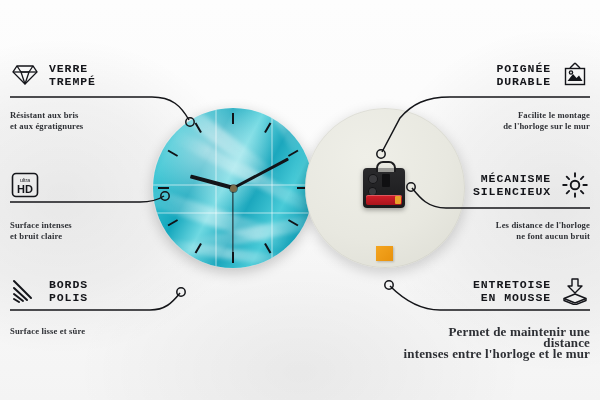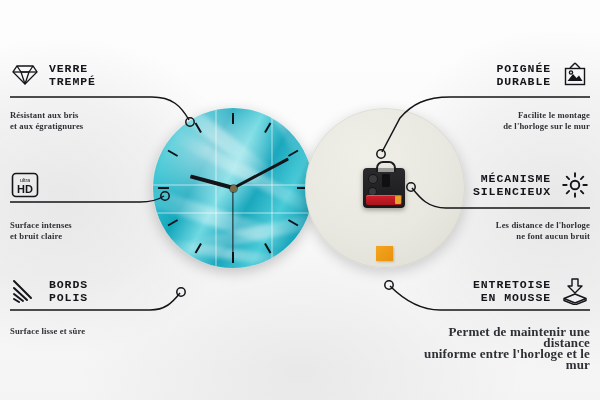--- a/index.html
+++ b/index.html
@@ -410,17 +410,17 @@
           </g>
         </svg>
       </span>
       <span class="feat-title">
         <span>ENTRETOISE</span><br>
         <span>EN MOUSSE</span>
       </span>
     </div>
     <div class="feat-sub" style="font-size:13px;">
       <span>Permet de maintenir une distance</span><br>
-      <span>uniforme entre l'horloge et le mur</span>
+      <span>intenses entre l'horloge et le mur</span>
     </div>
   </div>
 
 </div>
 
 </body></html>

